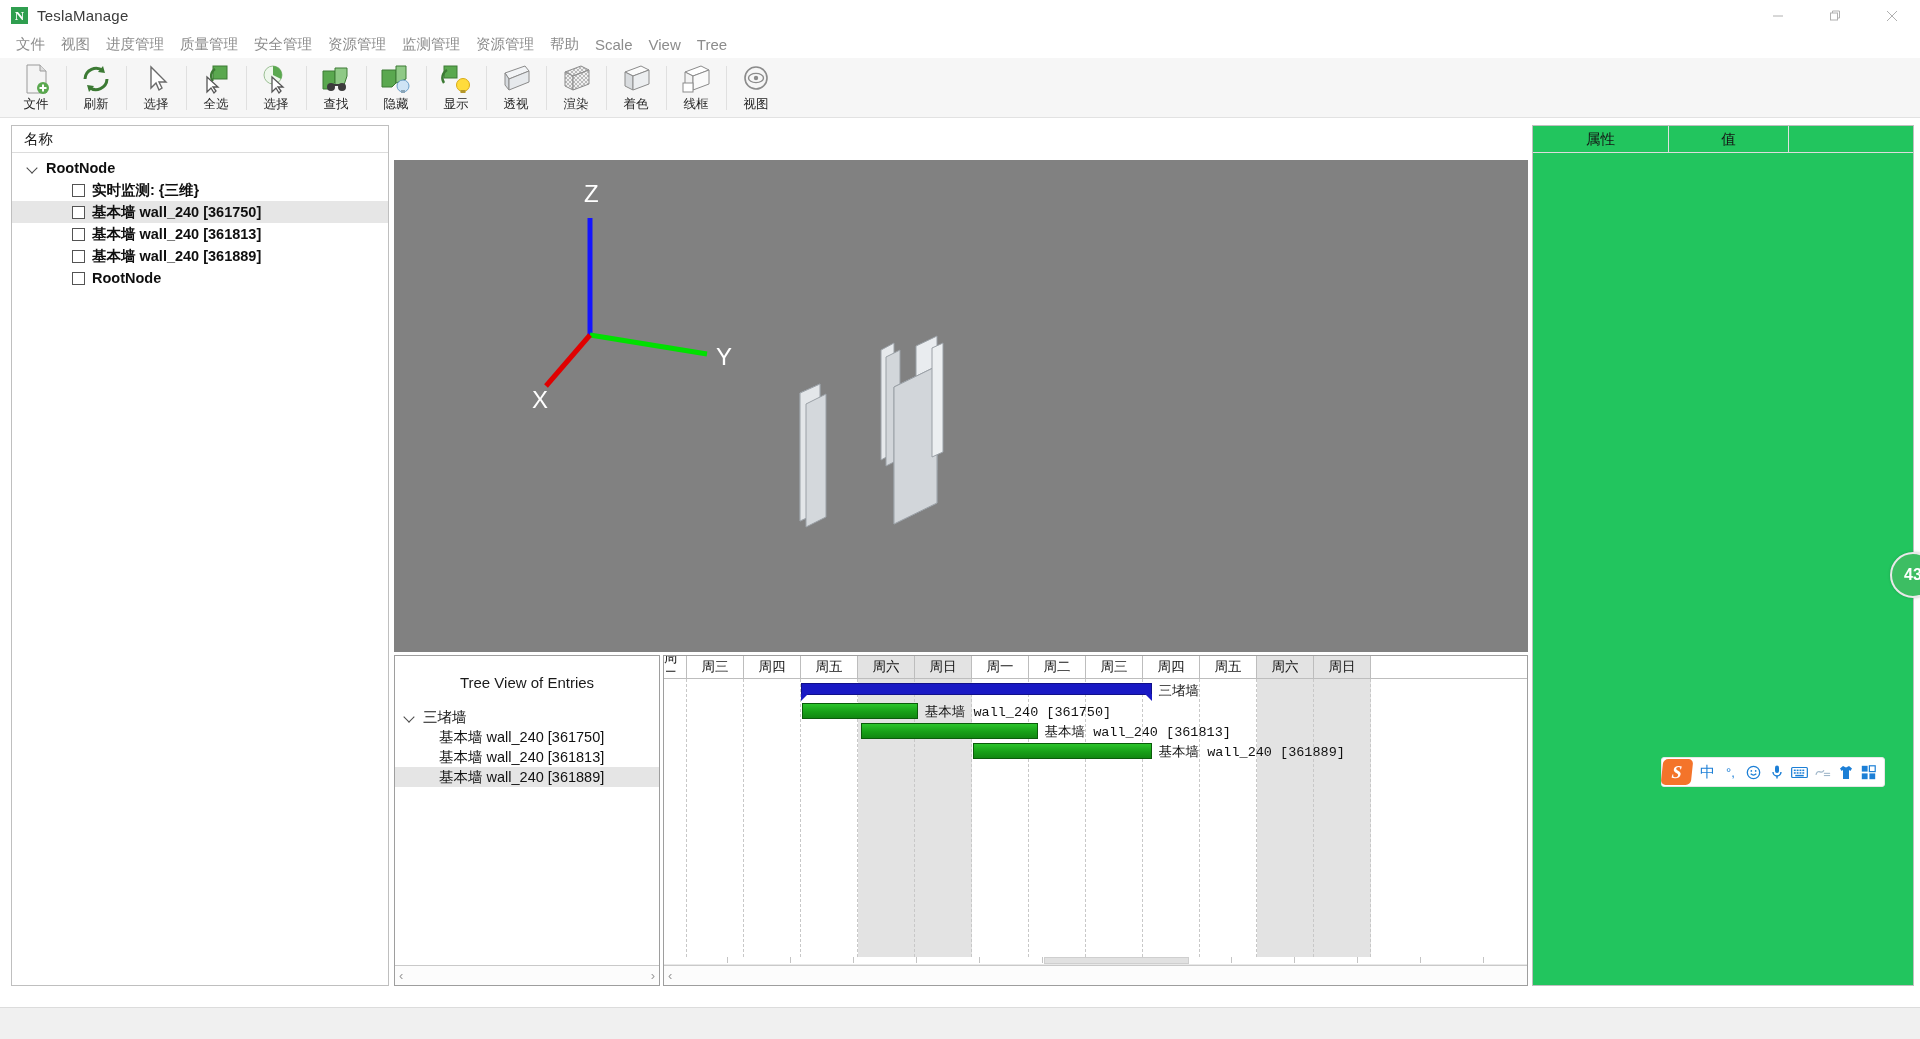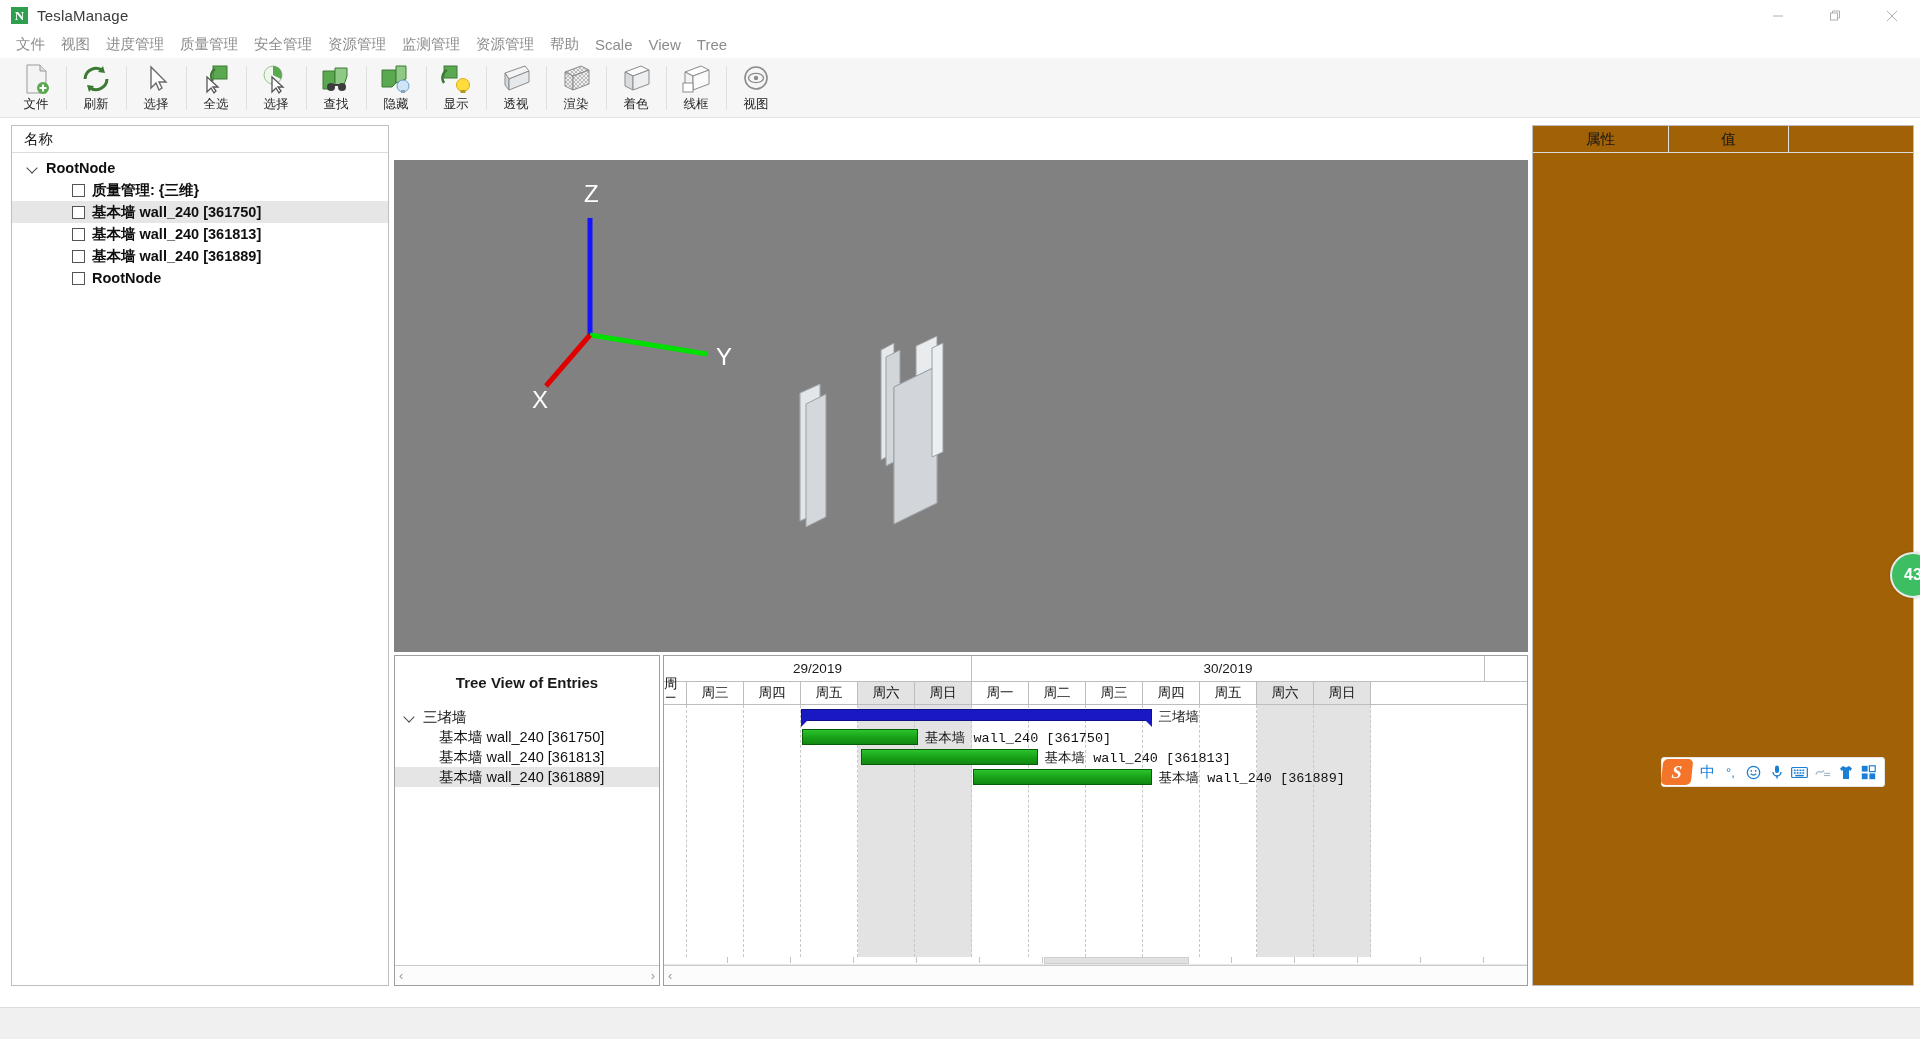--- a/index.html
+++ b/index.html
@@ -111,21 +111,21 @@
   }
   .viewport svg { display: block; }
 
   
   .entries-panel {
     position: absolute; left: 394px; top: 655px; width: 266px; height: 331px;
     background: #ffffff; border: 1px solid #9e9e9e;
     display: flex; flex-direction: column;
   }
   .entries-title {
-    text-align: center; font-size: 15px; color: #1a1a1a; padding-top: 18px; padding-bottom: 16px; font-weight: bold;
+    text-align: center; font-size: 15px; color: #1a1a1a; padding-top: 18px; padding-bottom: 16px;
   }
   .entries-tree { font-size: 14.5px; color: #111; flex: 1; }
   .entries-row { height: 20px; display: flex; align-items: center; padding-left: 8px; }
   .entries-row.child { padding-left: 44px; }
   .entries-row.selected { background: #e5e5e5; }
   .hscroll {
     height: 20px; border-top: 1px solid #c9c9c9; background: #fcfcfc;
     display: flex; align-items: center; justify-content: space-between;
     padding: 0 4px; flex: 0 0 20px;
   }
@@ -186,21 +186,21 @@
   .gantt-tickbar {
     position: relative; height: 8px; flex: 0 0 8px; background: #ffffff;
     border-bottom: 1px solid #e8e8e8;
   }
   .gtick { position: absolute; top: 0; width: 1px; height: 6px; background: #c4c4c4; }
   .gthumb { position: absolute; top: 0; height: 7px; background: #e1e1e1; border: 1px solid #cfcfcf; }
 
   
   .right-panel {
     position: absolute; left: 1532px; top: 125px; width: 382px; height: 861px;
-    background: #a16207; border: 1px solid #bfbfbf;
+    background: #22c55e; border: 1px solid #bfbfbf;
   }
   .prop-head { height: 27px; display: flex; border-bottom: 1px solid #dcdcdc; }
   .prop-col {
     display: flex; align-items: center; justify-content: center;
     font-size: 14.5px; color: #151515; border-right: 1px solid #e0e0e0;
   }
   .prop-col.c1 { width: 136px; }
   .prop-col.c2 { width: 120px; }
   .prop-col.c3 { flex: 1; border-right: none; }
 
@@ -433,21 +433,21 @@
   <div class="left-panel">
     <div class="left-header">名称</div>
     <div class="tree">
       <div class="tree-row">
         <span class="chev"></span>
         <span class="tree-lbl">RootNode</span>
       </div>
       <div id="left-tree-items">
           <div class="tree-row child">
             <span class="cbx"></span>
-            <span class="tree-lbl">质量管理: {三维}</span>
+            <span class="tree-lbl">实时监测: {三维}</span>
           </div>
           <div class="tree-row child selected">
             <span class="cbx"></span>
             <span class="tree-lbl">基本墙 wall_240 [361750]</span>
           </div>
           <div class="tree-row child">
             <span class="cbx"></span>
             <span class="tree-lbl">基本墙 wall_240 [361813]</span>
           </div>
           <div class="tree-row child">
@@ -507,24 +507,20 @@
           <div class="entries-row child selected">基本墙 wall_240 [361889]</div>
         </div>
     </div>
     <div class="hscroll">
       <span class="arw">‹</span>
       <span class="arw">›</span>
     </div>
   </div>
 
   <div class="gantt-panel">
-    <div class="gantt-head-month" id="gantt-months">
-        <div class="gmonth" style="width: 308px; flex: 0 0 308px;">29/2019</div>
-        <div class="gmonth" style="width: 513px; flex: 0 0 513px;">30/2019</div>
-      </div>
     <div class="gantt-head-day" id="gantt-days">
         <div class="gday" style="width: 23px; flex: 0 0 23px;">周二</div>
         <div class="gday" style="width: 57px; flex: 0 0 57px;">周三</div>
         <div class="gday" style="width: 57px; flex: 0 0 57px;">周四</div>
         <div class="gday" style="width: 57px; flex: 0 0 57px;">周五</div>
         <div class="gday" style="width: 57px; flex: 0 0 57px; background: rgb(227, 227, 227);">周六</div>
         <div class="gday" style="width: 57px; flex: 0 0 57px; background: rgb(227, 227, 227);">周日</div>
         <div class="gday" style="width: 57px; flex: 0 0 57px;">周一</div>
         <div class="gday" style="width: 57px; flex: 0 0 57px;">周二</div>
         <div class="gday" style="width: 57px; flex: 0 0 57px;">周三</div>

